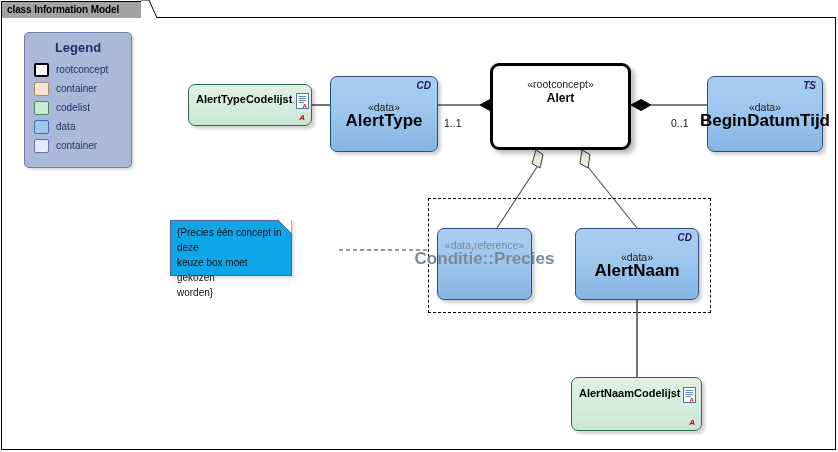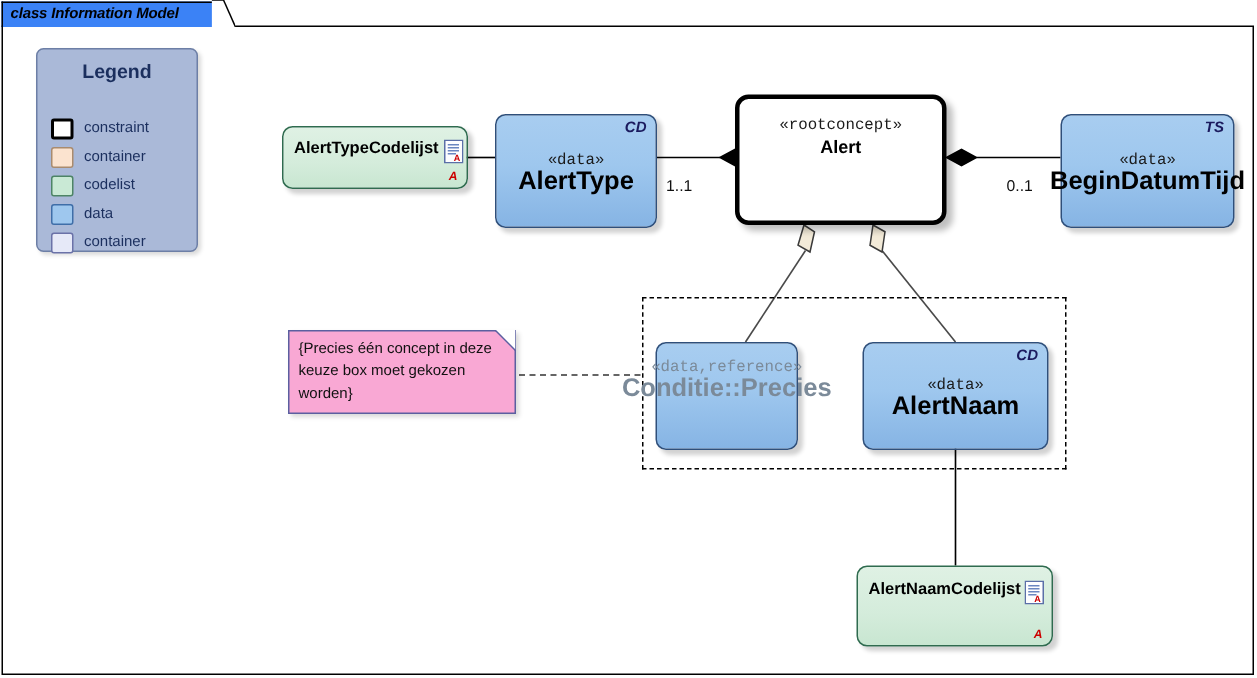--- a/index.html
+++ b/index.html
@@ -23,23 +23,22 @@
     border: 1px solid #000;
     background: #fff;
   }
   #title-tab {
     position: absolute;
     left: 1px; top: 1px;
     height: 17px;
     width: 148px;
     border: 1px solid #000;
     border-bottom: none;
-    background: #3b82f6;
+    background: #a3a3a3;
     z-index: 5;
-    font-style: italic;
   }
   #title-tab-text {
     position: absolute;
     left: 5px; top: 2px;
     font-size: 10px;
     font-weight: bold;
     color: #000;
     white-space: nowrap;
     letter-spacing: -0.1px;
   }
@@ -70,21 +69,20 @@
     flex-direction: column;
     align-items: center;
     justify-content: center;
     box-shadow: 3px 3px 3px rgba(0,0,0,0.18);
   }
   .stereo {
     font-size: 10.5px;
     color: #1a1a1a;
     line-height: 14px;
     white-space: nowrap;
-    font-family: Liberation Mono, monospace;
   }
   .nname {
     font-size: 17px;
     font-weight: bold;
     color: #000;
     line-height: 14px;
     white-space: nowrap;
   }
   .corner-tag {
     position: absolute;
@@ -148,21 +146,21 @@
     border-radius: 5px;
     z-index: 3;
     box-shadow: 2px 2px 3px rgba(0,0,0,0.15);
   }
   #legend-title {
     text-align: center;
     font-size: 13px;
     font-weight: bold;
     color: #1b2f5e;
     margin-top: 7px;
-    margin-bottom: 21px;
+    margin-bottom: 5px;
   }
   .legend-row {
     display: flex;
     align-items: center;
     height: 19px;
     padding-left: 9px;
   }
   .legend-swatch {
     width: 15px; height: 14px;
     border: 1px solid #3b3b3b;
@@ -177,23 +175,23 @@
   .legend-swatch.constraint  { background:#e6e9f8; border:1px solid #6b72a8; }
   .legend-label {
     font-size: 10px;
     color: #1b2f5e;
     white-space: nowrap;
   }
 
   
   #note {
     position: absolute;
-    left: 192px; top: 220px;
-    width: 152px; height: 56px;
-    background: #f9a8d4;
+    left: 170px; top: 220px;
+    width: 122px; height: 56px;
+    background: #0ea5e9;
     border: 1px solid #5b5fa0;
     z-index: 3;
     box-shadow: 2px 2px 3px rgba(0,0,0,0.15);
   }
   #note-text {
     font-size: 10px;
     color: #111;
     line-height: 15px;
     padding: 4px 8px 0 6px;
     white-space: pre-line;
@@ -255,21 +253,21 @@
 
     <text x="444" y="127" font-family="Liberation Sans, sans-serif" font-size="10.5" fill="#111">1..1</text>
     <text x="671" y="127" font-family="Liberation Sans, sans-serif" font-size="10.5" fill="#111">0..1</text>
   </svg>
 
   <div id="legend">
     <div id="legend-title">Legend</div>
 
     <div class="legend-row">
       <span class="legend-swatch rootconcept"></span>
-      <span class="legend-label">constraint</span>
+      <span class="legend-label">rootconcept</span>
     </div>
     <div class="legend-row">
       <span class="legend-swatch container"></span>
       <span class="legend-label">container</span>
     </div>
     <div class="legend-row">
       <span class="legend-swatch codelist"></span>
       <span class="legend-label">codelist</span>
     </div>
     <div class="legend-row">

